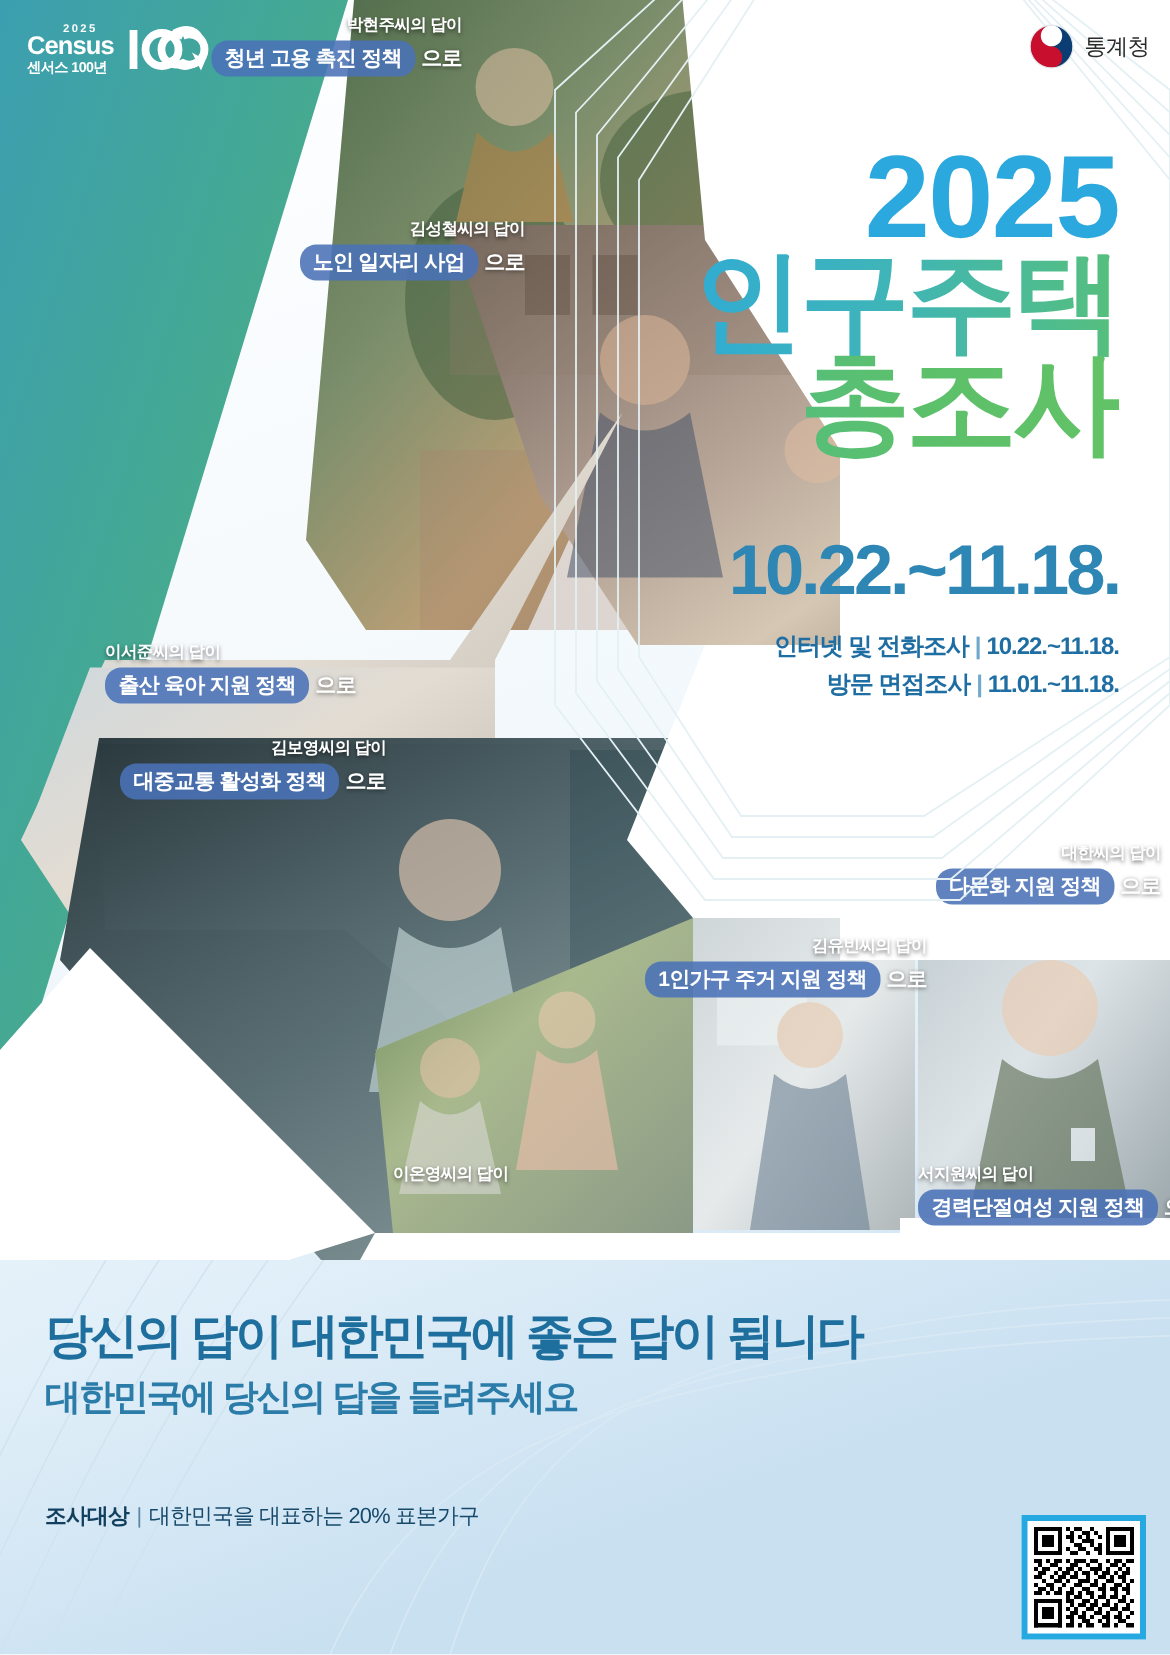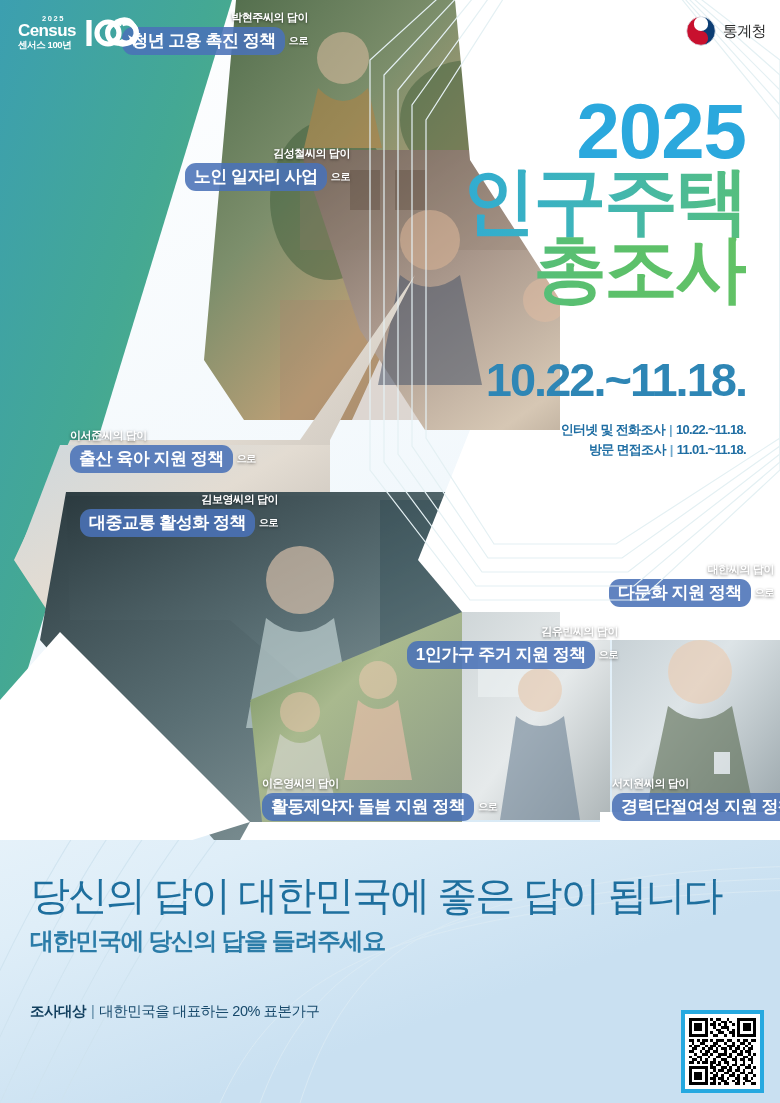--- a/index.html
+++ b/index.html
@@ -32,25 +32,25 @@
     font-family:"Liberation Sans","DejaVu Sans",sans-serif;
   }
   .cap .who {
     display:block; color:#ffffff; font-size:11px; font-weight:700;
     letter-spacing:-.4px; margin-bottom:3px; white-space:nowrap;
   }
   .cap .line2 { display:block; white-space:nowrap; font-size:11.5px; }
   .cap .pill {
     display:inline-block; background:rgba(74,114,183,.88);
     color:#fff; font-weight:700; letter-spacing:-.5px;
-    border-radius:11px; padding:2.5px 9px 3.5px; font-size:17px;
+    border-radius:11px; padding:2.5px 9px 3.5px; font-size:14px;
     text-shadow:none; vertical-align:middle;
   }
   .cap .tail {
-    color:#ffffff; font-weight:600; font-size:10px; letter-spacing:-.4px;
+    color:#ffffff; font-weight:600; font-size:14px; letter-spacing:-.4px;
     margin-left:4px; vertical-align:middle;
   }
 
   
   #censusLogo { position:absolute; left:16px; top:10px; z-index:20; }
   #govLogo { position:absolute; right:14px; top:16px; z-index:20;
              display:flex; align-items:center; gap:7px; }
   #govLogo .gname { font-size:15px; font-weight:400; color:#2b2b2b; letter-spacing:-.6px; }
 
   
@@ -73,29 +73,29 @@
     -webkit-background-clip:text; background-clip:text; color:transparent;
     margin-top:-6px;
   }
   #dateBig {
     position:absolute; right:34px; top:352px; z-index:12; text-align:right;
     font-size:47px; font-weight:800; color:#2e86b5; letter-spacing:-2px;
     white-space:nowrap;
   }
   #dateDetail {
     position:absolute; right:34px; top:420px; z-index:12; text-align:right;
-    color:#1f6ea3; font-weight:700; font-size:13px; line-height:1.55;
+    color:#1f6ea3; font-weight:700; font-size:16px; line-height:1.55;
     letter-spacing:-.7px; white-space:nowrap;
   }
   #dateDetail .sep { color:#6fa9cc; margin:0 4px; font-weight:700; }
 
   
   #slogan { position:absolute; left:30px; top:872px; z-index:15; }
   #slogan .s1 {
-    font-size:40px; font-weight:400; color:#1e6f9e; letter-spacing:-2px;
+    font-size:32px; font-weight:700; color:#1e6f9e; letter-spacing:-2px;
     line-height:1.15; white-space:nowrap;
   }
   #slogan .s2 {
     font-size:24px; font-weight:600; color:#2b7ca8; letter-spacing:-1.4px;
     line-height:1.3; margin-top:7px; white-space:nowrap;
   }
 
   
   #footer { position:absolute; left:30px; top:1004px; z-index:15;text-align:right; }
   #footer .row {
@@ -350,23 +350,20 @@
 
     <div class="cap" style="right:162px; top:624px;">
       <span class="who">김유빈씨의 답이</span>
       <span class="line2">
         <span class="pill">1인가구 주거 지원 정책</span><span class="tail">으로</span>
       </span>
     </div>
 
     <div class="cap" style="left:262px; top:776px; text-align:left;">
       <span class="who">이온영씨의 답이</span>
-      <span class="line2">
-        <span class="pill">활동제약자 돌봄 지원 정책</span><span class="tail">으로</span>
-      </span>
     </div>
 
     <div class="cap" style="left:612px; top:776px; text-align:left;">
       <span class="who">서지원씨의 답이</span>
       <span class="line2">
         <span class="pill">경력단절여성 지원 정책</span><span class="tail">으로</span>
       </span>
     </div>
   </div>
 

